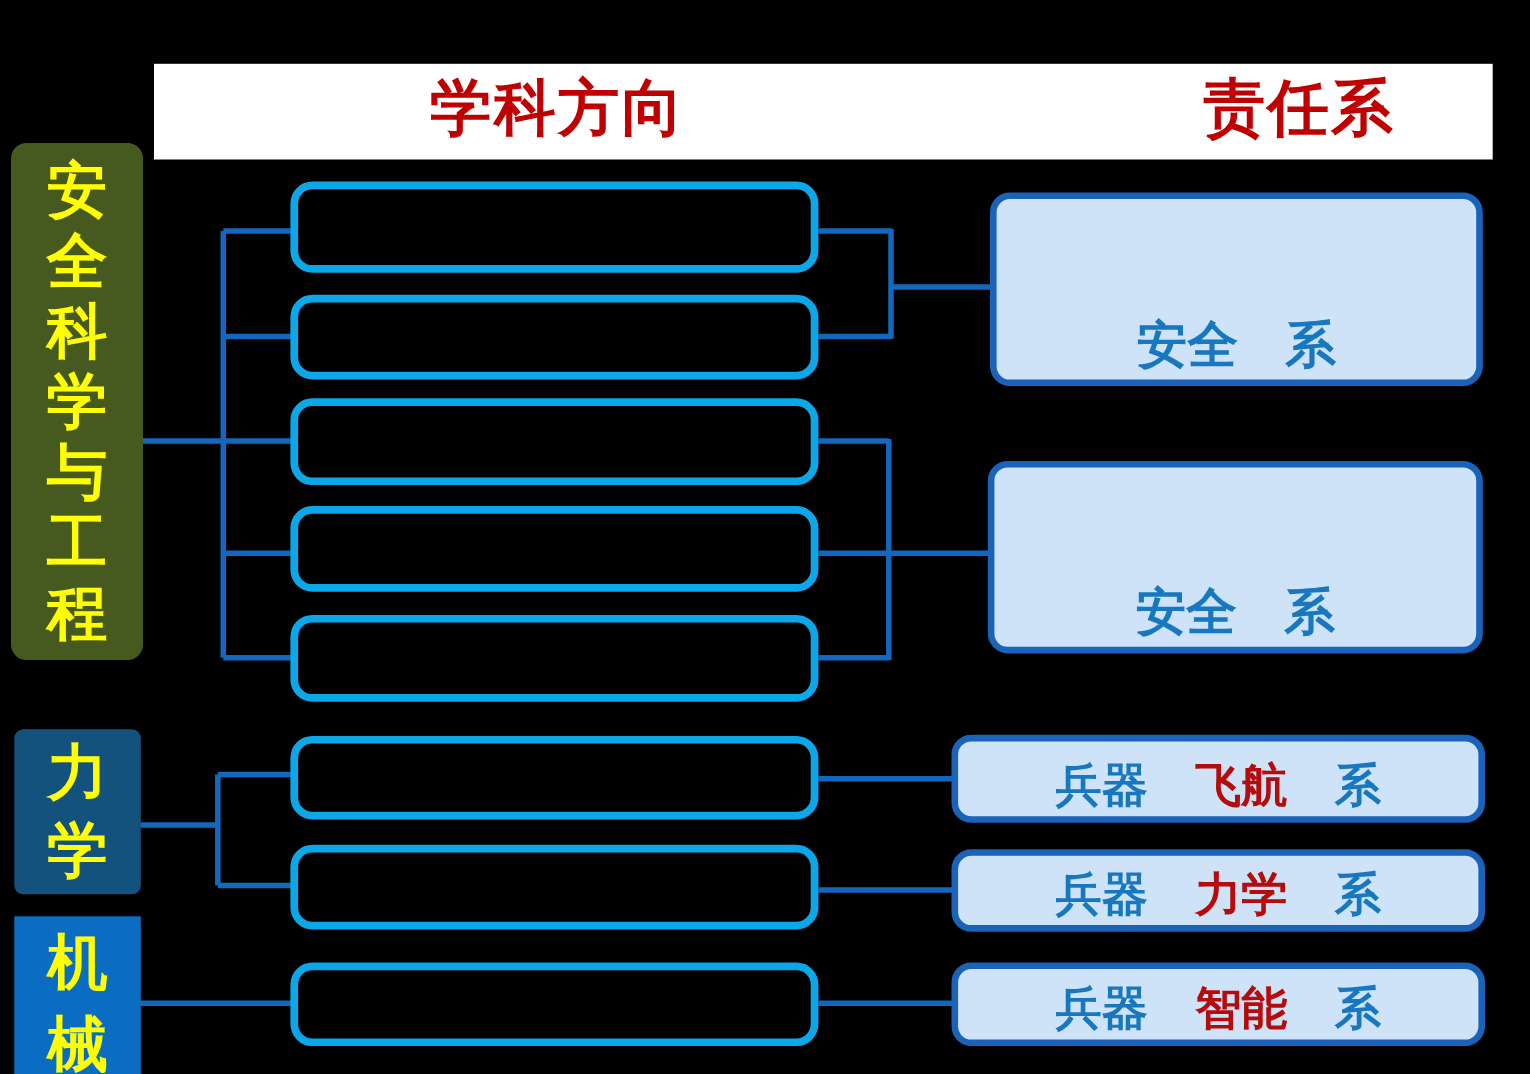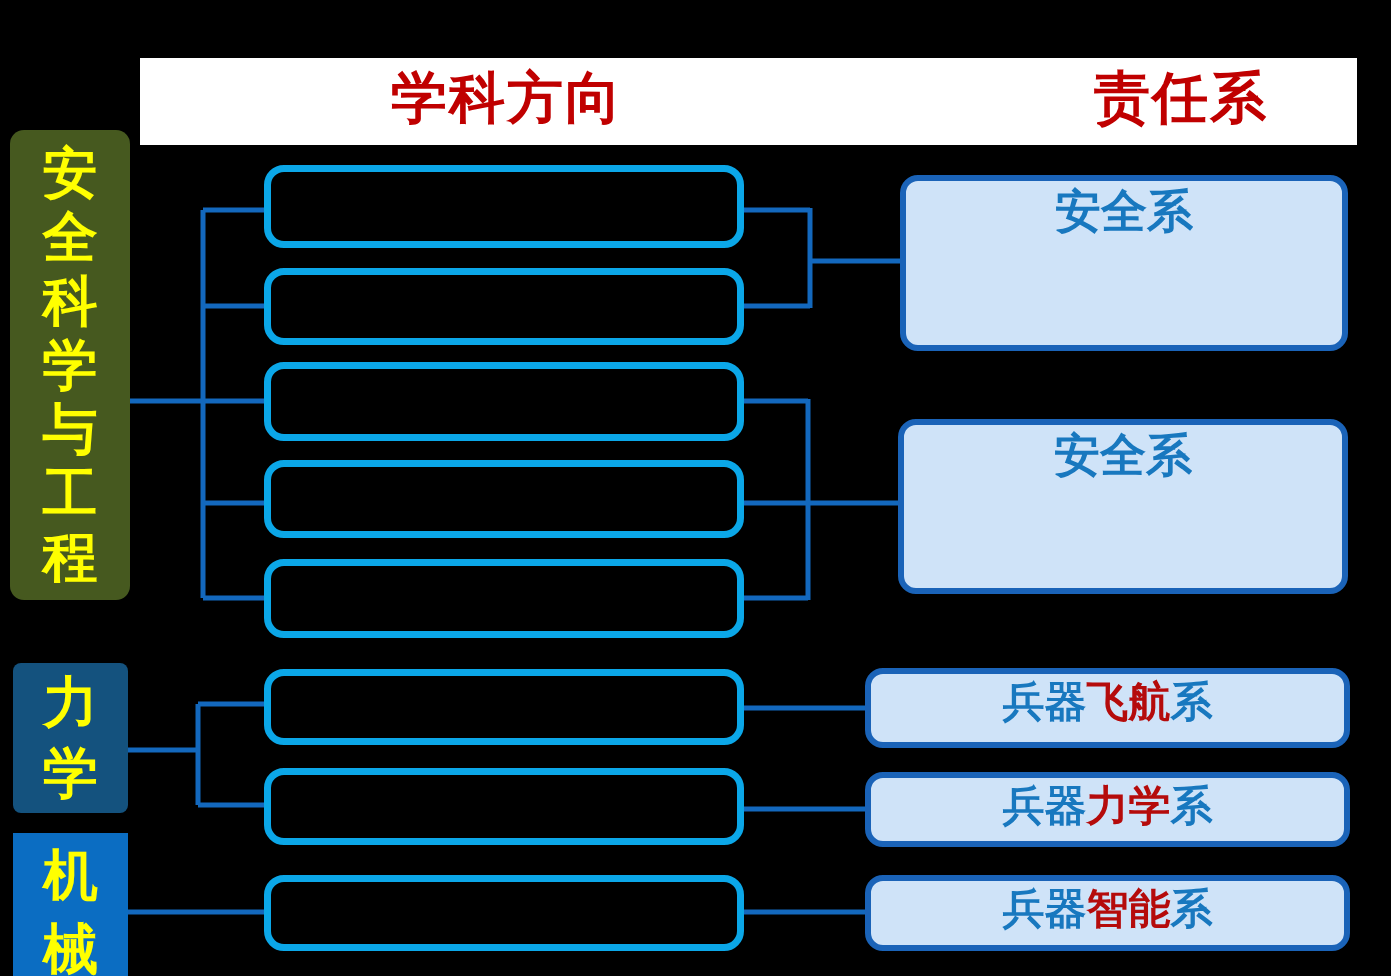--- a/index.html
+++ b/index.html
@@ -79,22 +79,23 @@
   .db5{top:511px;height:79px;}
   .db6{top:621px;height:76px;}
   .db7{top:720px;height:77px;}
   .db8{top:827px;height:76px;}
 
   .department{
     position:absolute;
     background:var(--department-fill);
     border:6px solid var(--department-border);
     border-radius:18px;
-    display:flex;align-items:flex-start;justify-content:center;
+    display:flex;align-items:flex-end;justify-content:center;
     white-space:nowrap;
+    gap:43px;
   }
   .department .t-blue{color:var(--department-text-blue);}
   .department .t-red{color:var(--department-text-red);}
   .dep1{left:900px;top:127px;width:448px;height:176px;font-size:46px;}
   .dep2{left:898px;top:371px;width:450px;height:175px;font-size:46px;}
   .dep3{left:865px;top:620px;width:485px;height:80px;font-size:42px;}
   .dep4{left:865px;top:724px;width:485px;height:75px;font-size:42px;}
   .dep5{left:865px;top:827px;width:485px;height:76px;font-size:42px;}
 
   svg.connectors{

